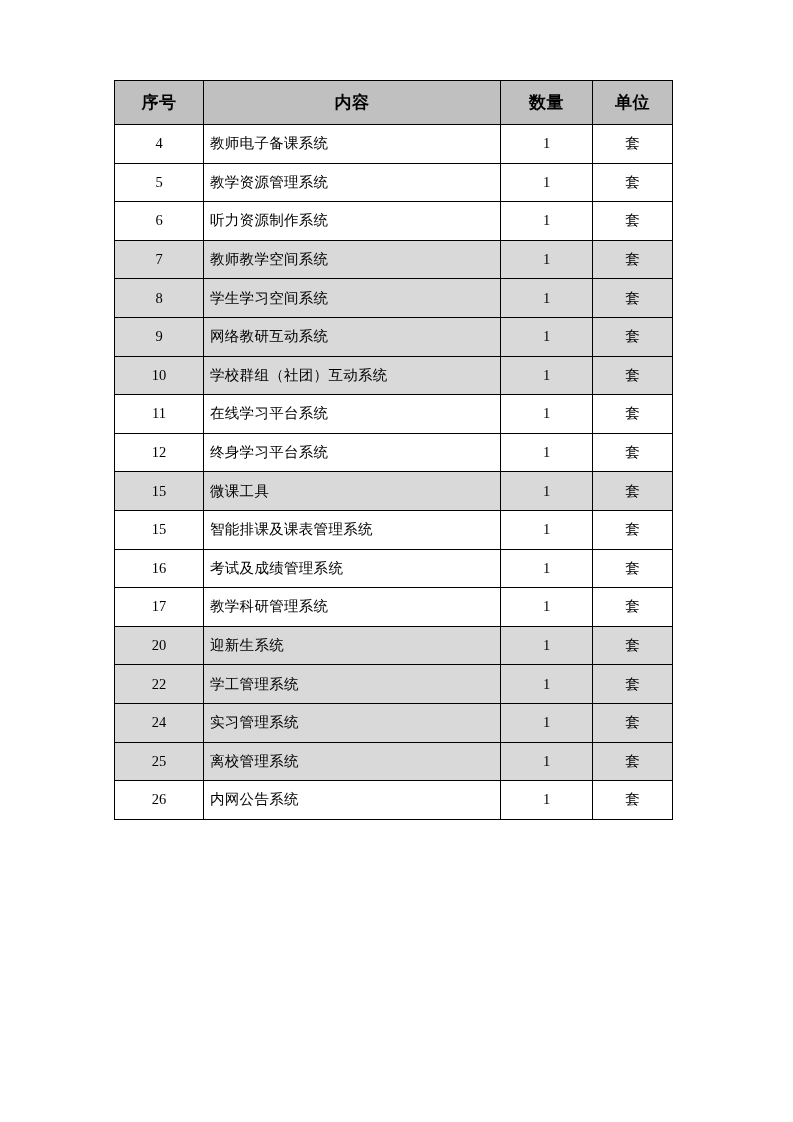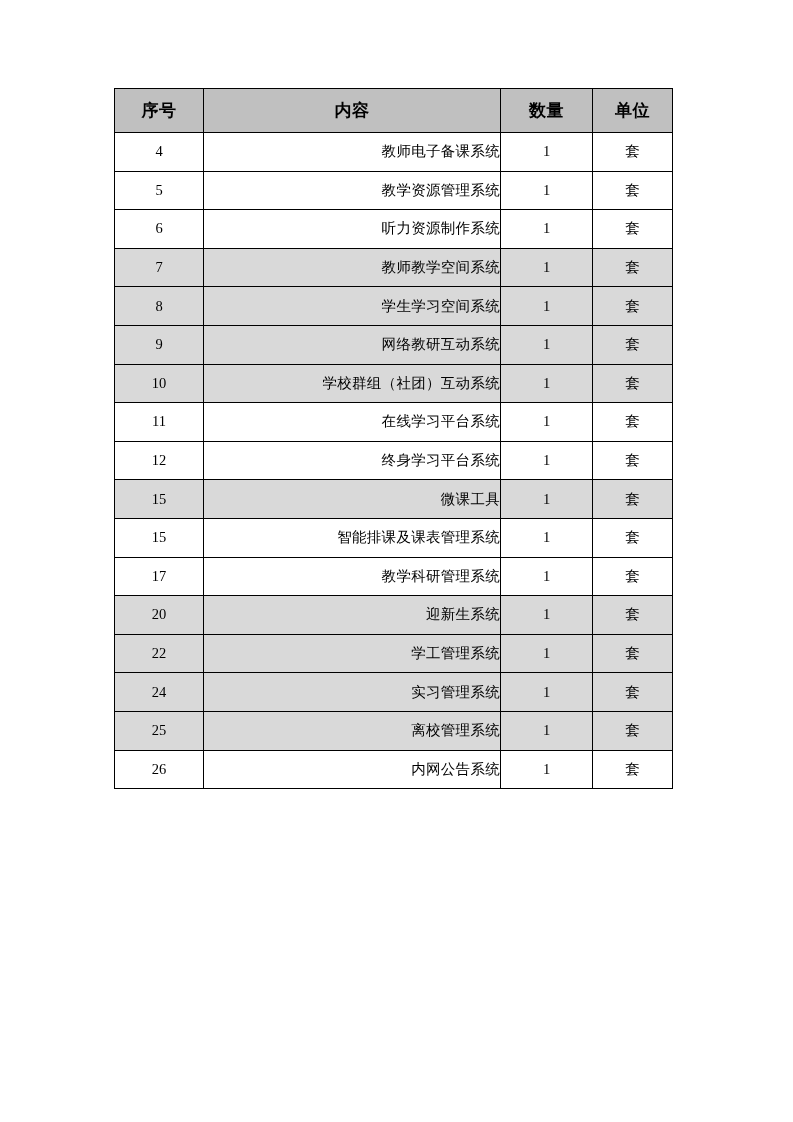--- a/index.html
+++ b/index.html
@@ -17,21 +17,21 @@
   #page {
     position: relative;
     width: 793px;
     height: 1122px;
     background: #ffffff;
   }
 
   #inventory-table {
     position: absolute;
     left: 114px;
-    top: 88px;
+    top: 80px;
     width: 558px;
     border-collapse: collapse;
     table-layout: fixed;
     background: #ffffff;
   }
 
   #inventory-table col.c-seq   { width: 89px; }
   #inventory-table col.c-name  { width: 297px; }
   #inventory-table col.c-qty   { width: 92px; }
   #inventory-table col.c-unit  { width: 80px; }
@@ -58,21 +58,21 @@
     height: 37.6px;
     font-size: 14.5px;
     vertical-align: middle;
     font-weight: normal;
   }
 
   #inventory-table tbody td.cell-seq {
     text-align: center;
   }
   #inventory-table tbody td.cell-name {
-    text-align: right;
+    text-align: left;
     padding-left: 6px;
     letter-spacing: 0.3px;
   }
   #inventory-table tbody td.cell-qty {
     text-align: center;
   }
   #inventory-table tbody td.cell-unit {
     text-align: center;
   }
 
@@ -164,20 +164,26 @@
           <td class="cell-qty">1</td>
           <td class="cell-unit">套</td>
         </tr>
         <tr class="plain">
           <td class="cell-seq">15</td>
           <td class="cell-name">智能排课及课表管理系统</td>
           <td class="cell-qty">1</td>
           <td class="cell-unit">套</td>
         </tr>
         <tr class="plain">
+          <td class="cell-seq">16</td>
+          <td class="cell-name">考试及成绩管理系统</td>
+          <td class="cell-qty">1</td>
+          <td class="cell-unit">套</td>
+        </tr>
+        <tr class="plain">
           <td class="cell-seq">17</td>
           <td class="cell-name">教学科研管理系统</td>
           <td class="cell-qty">1</td>
           <td class="cell-unit">套</td>
         </tr>
         <tr class="shaded">
           <td class="cell-seq">20</td>
           <td class="cell-name">迎新生系统</td>
           <td class="cell-qty">1</td>
           <td class="cell-unit">套</td>

